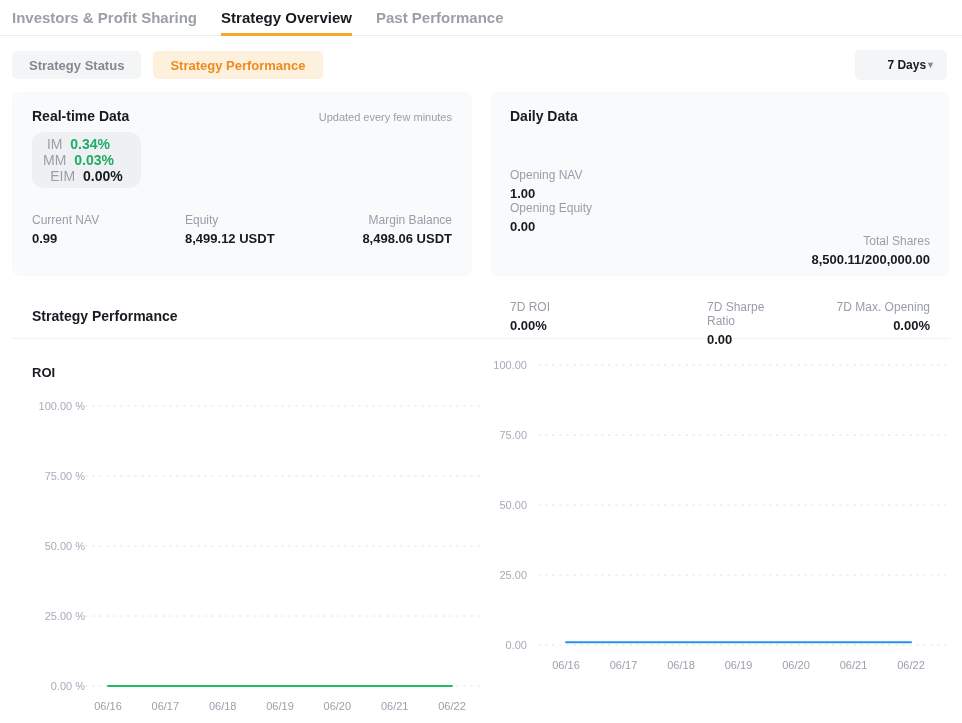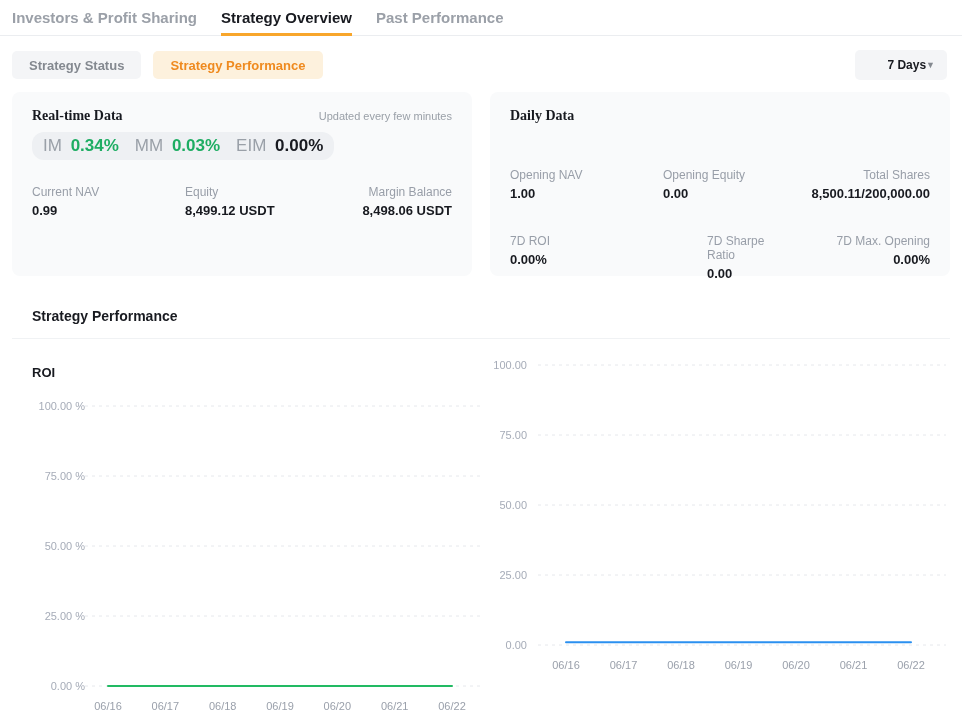--- a/index.html
+++ b/index.html
@@ -20,32 +20,32 @@
   .pill.active { background:#fdf1dd; color:#ef8a1f; }
   .range { margin-left:auto; margin-right:3px; width:92px; height:30px; background:#f4f5f7;
     border-radius:5px; display:flex; align-items:center; justify-content:flex-end;
     padding:0 12px; font-size:12px; font-weight:700; color:#181a20; cursor:pointer; }
   .caret { font-size:9px; color:#848990; line-height:1; }
 
   
   .cards { display:flex; gap:18px; margin:0 12px; }
   .card { flex:1; height:184px; background:#f9fafb; border-radius:8px; padding:16px 20px; }
   .card-head { display:flex; justify-content:space-between; align-items:baseline; }
-  .card-title { font-size:14px; font-weight:700; color:#181a20;font-family:Liberation Serif, serif; }
+  .card-title { font-size:14px; font-weight:700; color:#181a20; }
   .updated { font-size:11px; color:#9aa0a8; }
   .badge { display:inline-flex; align-items:center; background:#eef0f3; border-radius:12px;
-    padding:4px 11px; margin-top:8px; font-size:17px; }
+    padding:4px 11px; margin-top:8px; font-size:14px;flex-direction:column; }
   .badge .grp { margin-right:16px; }
   .badge .grp:last-child { margin-right:0; }
   .badge .lb { color:#9aa0a8; margin-right:4px; }
   .badge .vl { font-weight:700; color:#181a20; }
   .badge .vl.green { color:#1ead63; }
   .stats { display:flex; }
   .stats.mt-rt { margin-top:25px; }
-  .stats.mt-r1 { margin-top:44px; }
+  .stats.mt-r1 { margin-top:44px;flex-direction:column; }
   .stats.mt-r2 { margin-top:33px;gap:44px; }
   .stat:nth-child(1) { width:153px; }
   .stat:nth-child(2) { flex:1; }
   .stat:nth-child(3) { text-align:right; }
   .sl { font-size:12px; color:#989ea8; }
   .sv { font-size:13px; font-weight:700; color:#181a20; margin-top:4px; }
 
   
   .section-title { margin:32px 0 0 32px; font-size:14px; font-weight:700; color:#181a20; }
   .divider { height:1px; background:#f0f2f4; margin:14px 12px 0; }

